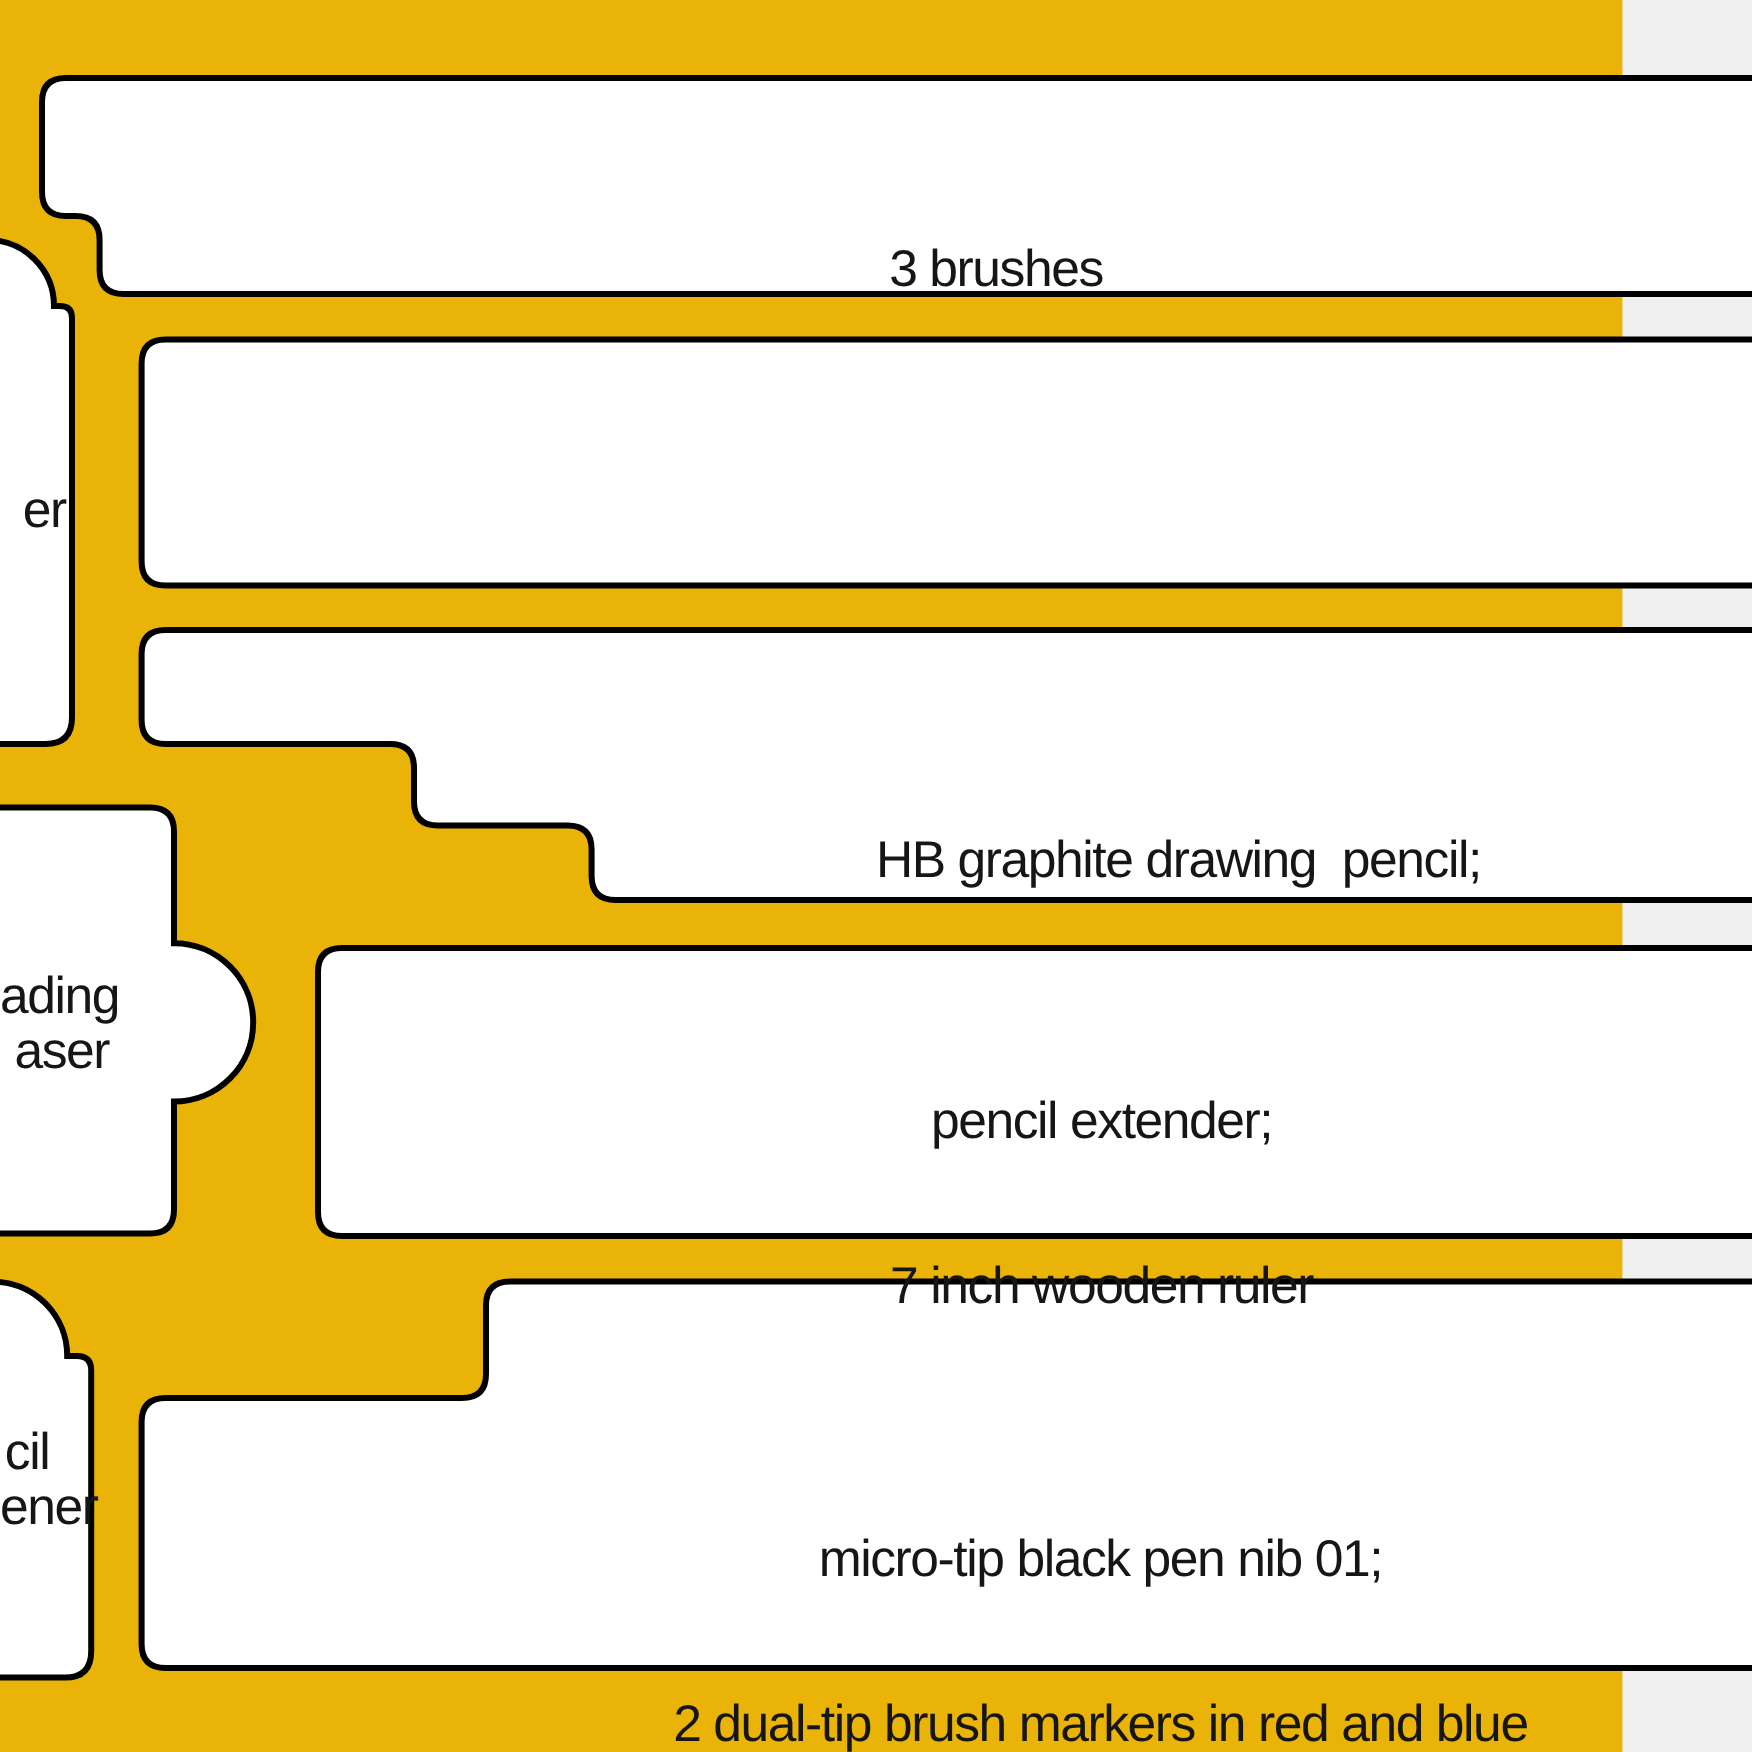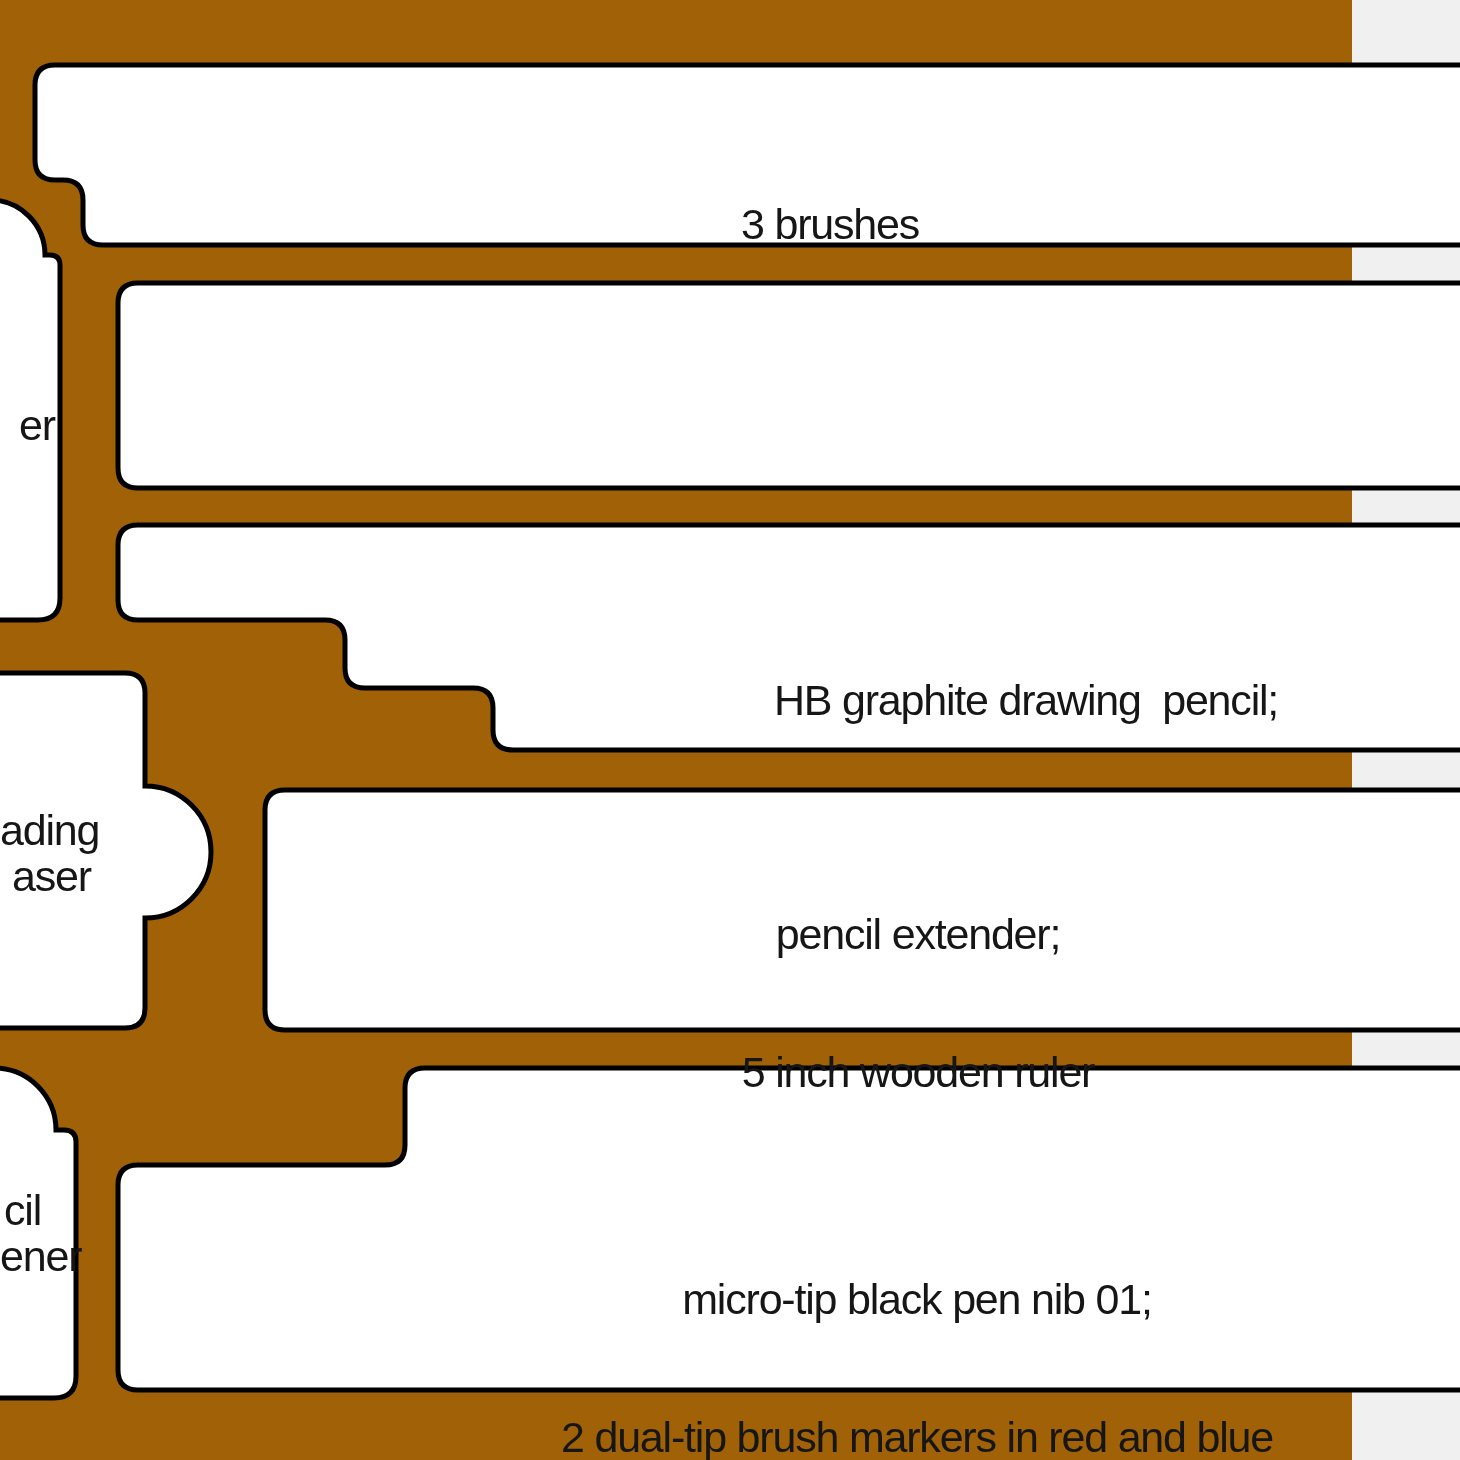--- a/index.html
+++ b/index.html
@@ -10,21 +10,21 @@
     width: 1460px;
     height: 1460px;
     overflow: hidden;
     background: #f0f0f0;
     font-family: "Liberation Sans", sans-serif;
   }
   .canvas {
     position: relative;
     width: 1352px;
     height: 1460px;
-    background: #a16207;
+    background: #eab308;
   }
   .shapes-layer {
     position: absolute;
     left: 0;
     top: 0;
     display: block;
   }
   .shapes-layer path {
     fill: #ffffff;
     stroke: #000000;
@@ -75,27 +75,27 @@
     <path d="M -30 673 L 125 673 Q 145 673 145 693 L 145 786 A 66 66 0 0 1 145 918 L 145 1008 Q 145 1028 125 1028 L -30 1028 Z"></path>
 
     <path d="M -30 1068 L -6 1068 A 62 62 0 0 1 56 1130 L 64 1130 Q 76 1130 76 1142 L 76 1376 Q 76 1398 54 1398 L -30 1398 Z"></path>
   </svg>
 
   <div class="label" style="left:830px; top:109px;">
     <div class="line">3 brushes</div>
   </div>
 
 
-  <div class="label" style="left:982px; top:585px;margin-left:44px;">
+  <div class="label" style="left:982px; top:602px;">
     <div class="line">HB graphite drawing  pencil;</div>
   </div>
 
   <div class="label" style="left:918px; top:819px;">
     <div class="line">pencil extender;</div>
-    <div class="line">5 inch wooden ruler</div>
+    <div class="line">7 inch wooden ruler</div>
   </div>
 
   <div class="label" style="left:917px; top:1184px;">
     <div class="line">micro-tip black pen nib 01;</div>
     <div class="line">2 dual-tip brush markers in red and blue</div>
   </div>
 
   <div class="frag" style="left:19px; top:402px;">er</div>
 
   <div class="frag" style="left:0px; top:807px;">ading</div>

